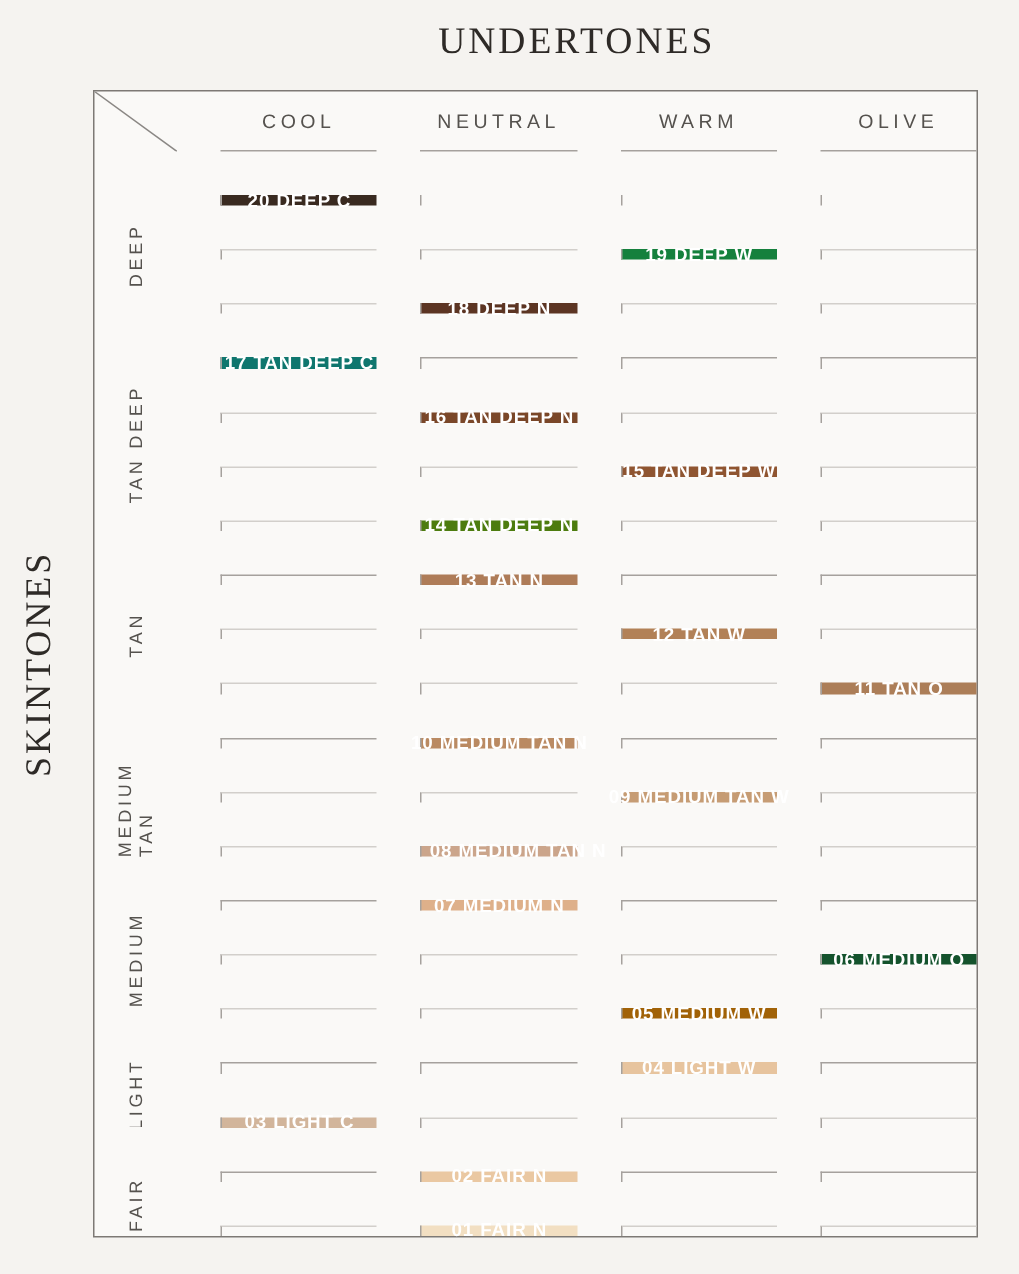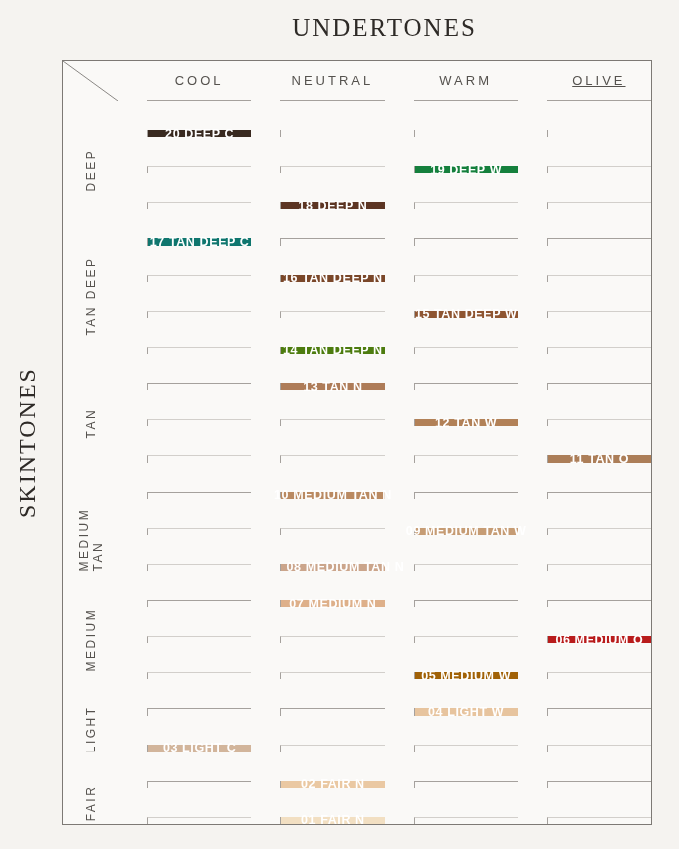--- a/index.html
+++ b/index.html
@@ -71,21 +71,21 @@
   <div class="table">
     <div class="corner">
       <svg viewBox="0 0 55 40" preserveAspectRatio="none">
         <line x1="0" y1="0" x2="55" y2="40" stroke="#8A8784" stroke-width="1" vector-effect="non-scaling-stroke"></line>
       </svg>
     </div>
 
   <div class="colhead" style="grid-area: 1 / 2;">COOL</div>
       <div class="colhead" style="grid-area: 1 / 3;">NEUTRAL</div>
       <div class="colhead" style="grid-area: 1 / 4;">WARM</div>
-      <div class="colhead" style="grid-area: 1 / 5; text-decoration: underline;">OLIVE</div>
+      <div class="colhead" style="grid-area: 1 / 5;">OLIVE</div>
       <div class="grouplabel" style="grid-row: 2 / span 3;">DEEP</div>
       <div class="grouplabel" style="grid-row: 5 / span 4;">TAN DEEP</div>
       <div class="grouplabel" style="grid-row: 9 / span 3;">TAN</div>
       <div class="grouplabel" style="grid-row: 12 / span 3;">MEDIUM TAN</div>
       <div class="grouplabel" style="grid-row: 15 / span 3;">MEDIUM</div>
       <div class="grouplabel" style="grid-row: 18 / span 2;">LIGHT</div>
       <div class="grouplabel" style="grid-row: 20 / span 2;">FAIR</div>
       <div class="cell shade" style="grid-area: 2 / 2; background: rgb(57, 42, 32);">20 DEEP C</div>
       <div class="cell " style="grid-area: 2 / 3;"></div>
       <div class="cell " style="grid-area: 2 / 4;"></div>
@@ -138,21 +138,21 @@
       <div class="cell shade" style="grid-area: 14 / 3; background: rgb(203, 165, 139); padding-left: 25px;">08 MEDIUM TAN N</div>
       <div class="cell rowline" style="grid-area: 14 / 4;"></div>
       <div class="cell rowline" style="grid-area: 14 / 5;"></div>
       <div class="cell groupline" style="grid-area: 15 / 2;"></div>
       <div class="cell shade" style="grid-area: 15 / 3; background: rgb(222, 176, 138);">07 MEDIUM N</div>
       <div class="cell groupline" style="grid-area: 15 / 4;"></div>
       <div class="cell groupline" style="grid-area: 15 / 5;"></div>
       <div class="cell rowline" style="grid-area: 16 / 2;"></div>
       <div class="cell rowline" style="grid-area: 16 / 3;"></div>
       <div class="cell rowline" style="grid-area: 16 / 4;"></div>
-      <div class="cell shade" style="grid-area: 16 / 5; background: #b91c1c;">06 MEDIUM O</div>
+      <div class="cell shade" style="grid-area: 16 / 5; background: #14532d;">06 MEDIUM O</div>
       <div class="cell rowline" style="grid-area: 17 / 2;"></div>
       <div class="cell rowline" style="grid-area: 17 / 3;"></div>
       <div class="cell shade" style="grid-area: 17 / 4; background: #a16207; text-align: center;">05 MEDIUM W</div>
       <div class="cell rowline" style="grid-area: 17 / 5;"></div>
       <div class="cell groupline" style="grid-area: 18 / 2;"></div>
       <div class="cell groupline" style="grid-area: 18 / 3;"></div>
       <div class="cell shade" style="grid-area: 18 / 4; background: rgb(231, 196, 158);">04 LIGHT W</div>
       <div class="cell groupline" style="grid-area: 18 / 5;"></div>
       <div class="cell shade" style="grid-area: 19 / 2; background: rgb(210, 181, 155);">03 LIGHT C</div>
       <div class="cell rowline" style="grid-area: 19 / 3;"></div>

